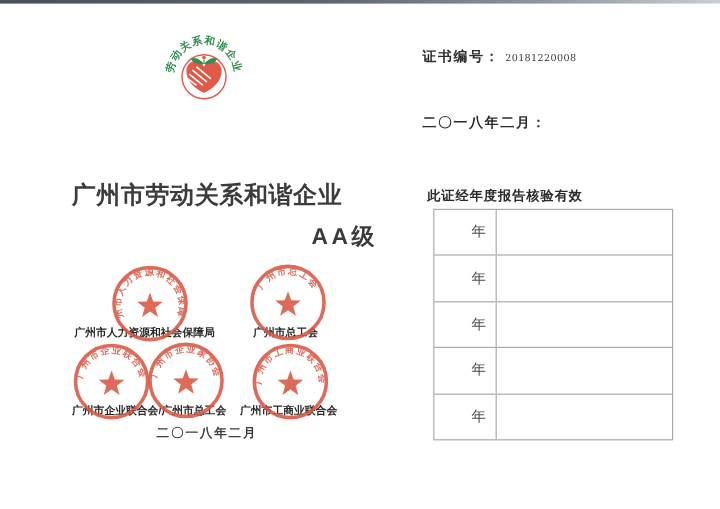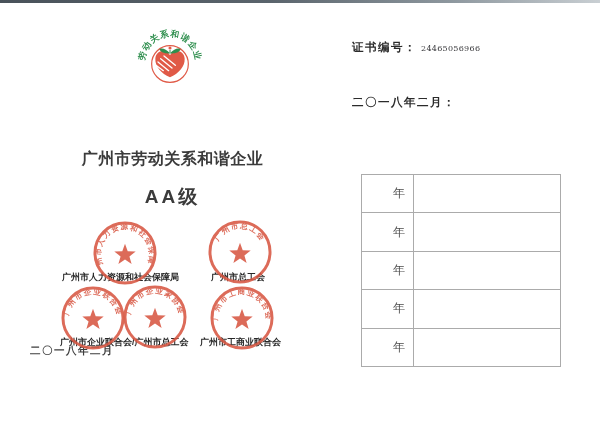--- a/index.html
+++ b/index.html
@@ -5,31 +5,31 @@
   html,body{margin:0;padding:0;background:#ffffff;}
   #page{position:relative;width:600px;height:424px;background:#ffffff;overflow:hidden;
         font-family:"Liberation Sans","DejaVu Sans",sans-serif;color:#2f2f2f;}
   .abs{position:absolute;}
   
   #scan-edge{left:0;top:0;width:600px;height:3px;
              background:linear-gradient(90deg,#49525a 0%,#5a646c 45%,#8d979e 75%,#c9cfd3 100%);}
   
   #left-col{left:30px;top:0;width:285px;height:424px;}
   #logo{left:100px;top:22px;}
-  .title-line1{left:0;top:149px;width:285px;text-align:center;font-size:16px;font-weight:bold;
+  .title-line1{left:0;top:149px;width:285px;text-align:center;font-size:20px;font-weight:bold;
                letter-spacing:0.5px;color:#3b3b3b;}
-  .title-line2{left:0;top:184px;width:285px;text-align:center;font-size:19px;font-weight:bold;
+  .title-line2{left:0;top:184px;width:285px;text-align:right;font-size:19px;font-weight:bold;
                letter-spacing:3px;color:#3b3b3b;}
   .caption{font-size:9px;font-weight:bold;color:#272727;white-space:nowrap;z-index:1;}
   .seal{z-index:2;opacity:0.88;}
   .seal-ring{fill:none;stroke:#d85743;stroke-width:4.5;}
   .seal-star{fill:#d85743;}
   .seal-text{fill:#d85743;font-size:11.5px;font-weight:bold;letter-spacing:2px;
              font-family:"Liberation Sans","DejaVu Sans",sans-serif;}
-  .date-line{left:0;top:344px;width:285px;font-size:10.5px;
+  .date-line{left:0;top:354px;width:285px;text-align:center;font-size:10.5px;
              letter-spacing:1.5px;color:#3d3d3d;font-weight:bold;}
   
   .field-label{font-size:11.5px;font-weight:bold;letter-spacing:1.5px;color:#2b2b2b;white-space:nowrap;}
   .field-value{font-family:"DejaVu Serif","Liberation Serif",serif;color:#38383b;white-space:nowrap;}
   #cert-no-label{left:352px;top:40px;}
   #cert-no-value{left:421px;top:44px;font-size:8px;letter-spacing:0.3px;}
   #holder-label{left:352px;top:95px;}
   #holder-value{left:433px;top:99px;font-size:8.5px;letter-spacing:0.3px;}
   #table-title{left:356px;top:156px;font-size:11px;font-weight:bold;letter-spacing:0.8px;color:#2b2b2b;}
   #year-table{left:361px;top:174px;width:200px;height:193px;border:1px solid #ababab;
@@ -127,24 +127,25 @@
     <svg class="abs seal" style="left:179px;top:285px" width="66" height="66" viewBox="0 0 100 100">
       <circle class="seal-ring" cx="50" cy="50" r="45.5"></circle>
       <polygon class="seal-star" points="50,36 54.1,47.3 66.2,47.7 56.7,55.2 60,66.8 50,60 40,66.8 43.3,55.2 33.8,47.7 45.9,47.3"></polygon>
       <text class="seal-text" text-anchor="middle"><textPath href="#sealArc" startOffset="50%">广州市工商业联合会</textPath></text>
     </svg>
 
     <div class="abs date-line">二〇一八年二月</div>
   </div>
 
   <div class="abs field-label" id="cert-no-label">证书编号：</div>
-  <div class="abs field-value" id="cert-no-value">24465056966</div>
+  <div class="abs field-value" id="cert-no-value">20181220008</div>
 
   <div class="abs field-label" id="holder-label">二〇一八年二月：</div>
 
+  <div class="abs" id="table-title">此证经年度报告核验有效</div>
 
   <div class="abs" id="year-table">
     <div class="yt-row">
       <div class="yt-year">年</div>
       <div class="yt-record"></div>
     </div>
     <div class="yt-row">
       <div class="yt-year">年</div>
       <div class="yt-record"></div>
     </div>

